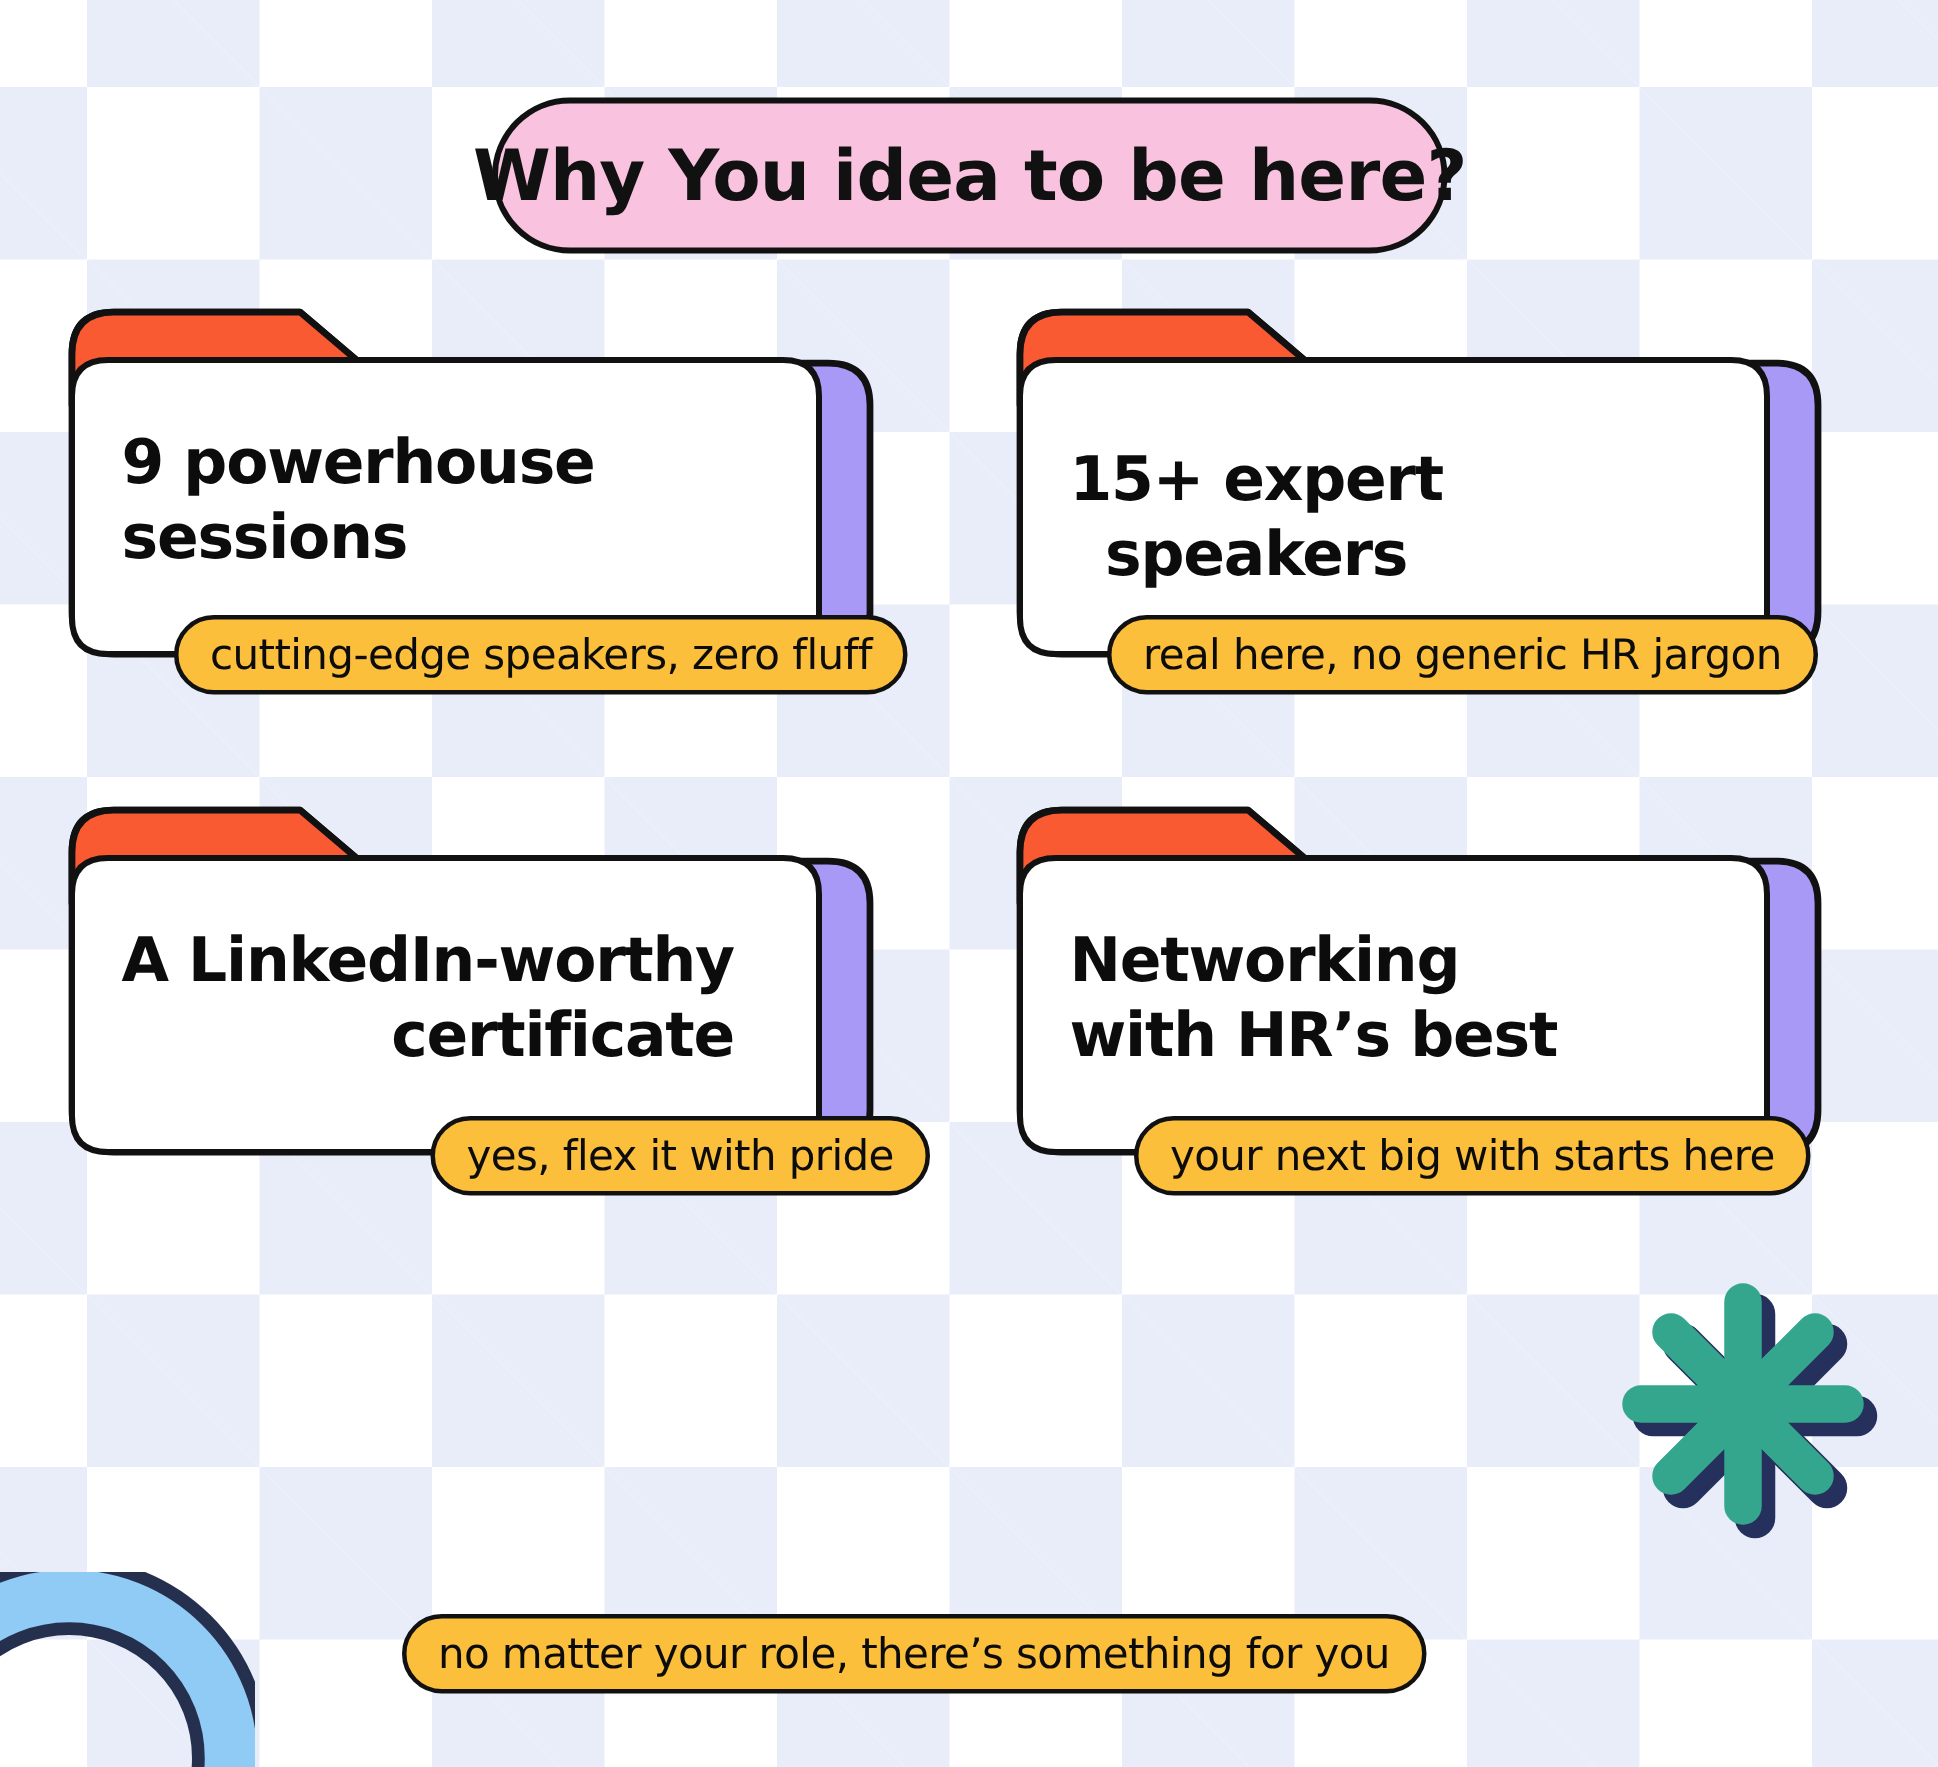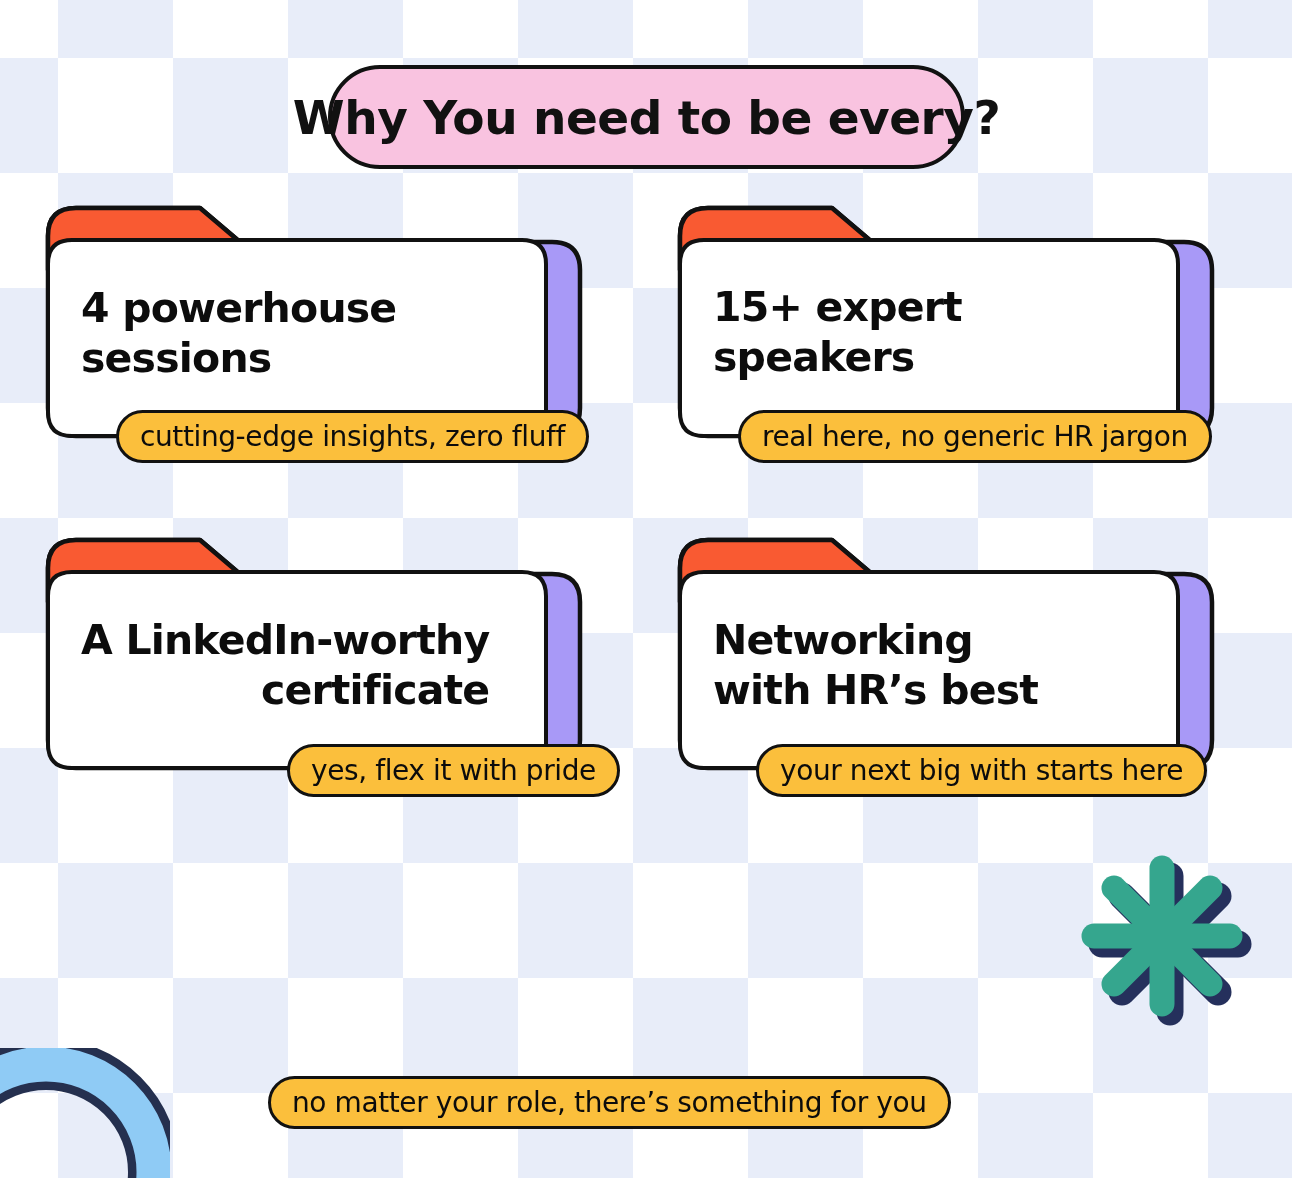--- a/index.html
+++ b/index.html
@@ -126,21 +126,21 @@
   }
 
   
   #folder-1 { left: 44px;  top: 200px; width: 540px; height: 245px; }
   #folder-2 { left: 676px; top: 200px; width: 540px; height: 245px; }
   #folder-3 { left: 44px;  top: 532px; width: 540px; height: 245px; }
   #folder-4 { left: 676px; top: 532px; width: 540px; height: 245px; }
   #folder-5 { left: 370px; top: 867px; width: 540px; height: 240px; }
 
   #folder-1 .folder-title { left: 37px; top: 83px; text-align: left; }
-  #folder-2 .folder-title { left: 37px; top: 82px; text-align: left; }
+  #folder-2 .folder-title { left: 37px; top: 94px; text-align: center; }
   #folder-3 .folder-title { left: 37px; top: 83px; text-align: right; }
   #folder-4 .folder-title { left: 37px; top: 83px; text-align: left; }
   #folder-5 .folder-title { left: 0; top: 78px; width: 510px; text-align: center; }
 
   #badge-1 { left: 116px;  top: 410px; }
   #badge-2 { left: 738px;  top: 410px; }
   #badge-3 { left: 287px;  top: 744px; text-align: center; }
   #badge-4 { left: 756px;  top: 744px; }
   #badge-5 { left: 268px;  top: 1076px; }
 </style>
@@ -167,34 +167,34 @@
     </g>
     <g stroke="#35A68E" stroke-width="25" stroke-linecap="round" transform="translate(0,0)">
       <line x1="84" y1="16" x2="84" y2="152"></line>
       <line x1="16" y1="84" x2="152" y2="84"></line>
       <line x1="36" y1="36" x2="132" y2="132"></line>
       <line x1="132" y1="36" x2="36" y2="132"></line>
     </g>
   </svg>
 
   <div id="title-pill">
-    <span class="title-text">Why You need to be every?</span>
+    <span class="title-text">Why You idea to be here?</span>
   </div>
 
   <div class="folder" id="folder-1">
     <svg class="folder-art" viewBox="0 0 540 245" preserveAspectRatio="none">
       <path d="M4 36 Q4 8 32 8 L156 8 L196 42 L508 42 Q536 42 536 70 L536 208 Q536 236 508 236 L32 236 Q4 236 4 208 Z" fill="#A899F7" stroke="#111111" stroke-width="4.5" stroke-linejoin="round"></path>
       <path d="M4 36 Q4 8 32 8 L156 8 L196 42 L36 42 Q4 42 4 70 Z" fill="#F95A32" stroke="#111111" stroke-width="4.5" stroke-linejoin="round"></path>
       <path d="M4 64 Q4 40 28 40 L478 40 Q502 40 502 64 L502 212 Q502 236 478 236 L28 236 Q4 236 4 212 Z" fill="#FFFFFF" stroke="#111111" stroke-width="4" stroke-linejoin="round"></path>
     </svg>
-    <div class="folder-title">4 powerhouse
+    <div class="folder-title">9 powerhouse
 sessions</div>
   </div>
   <div class="pill-badge" id="badge-1">
-    <span class="pill-text">cutting-edge insights, zero fluff</span>
+    <span class="pill-text">cutting-edge speakers, zero fluff</span>
   </div>
 
   <div class="folder" id="folder-2">
     <svg class="folder-art" viewBox="0 0 540 245" preserveAspectRatio="none">
       <path d="M4 36 Q4 8 32 8 L156 8 L196 42 L508 42 Q536 42 536 70 L536 208 Q536 236 508 236 L32 236 Q4 236 4 208 Z" fill="#A899F7" stroke="#111111" stroke-width="4.5" stroke-linejoin="round"></path>
       <path d="M4 36 Q4 8 32 8 L156 8 L196 42 L36 42 Q4 42 4 70 Z" fill="#F95A32" stroke="#111111" stroke-width="4.5" stroke-linejoin="round"></path>
       <path d="M4 64 Q4 40 28 40 L478 40 Q502 40 502 64 L502 212 Q502 236 478 236 L28 236 Q4 236 4 212 Z" fill="#FFFFFF" stroke="#111111" stroke-width="4" stroke-linejoin="round"></path>
     </svg>
     <div class="folder-title">15+ expert
 speakers</div>

